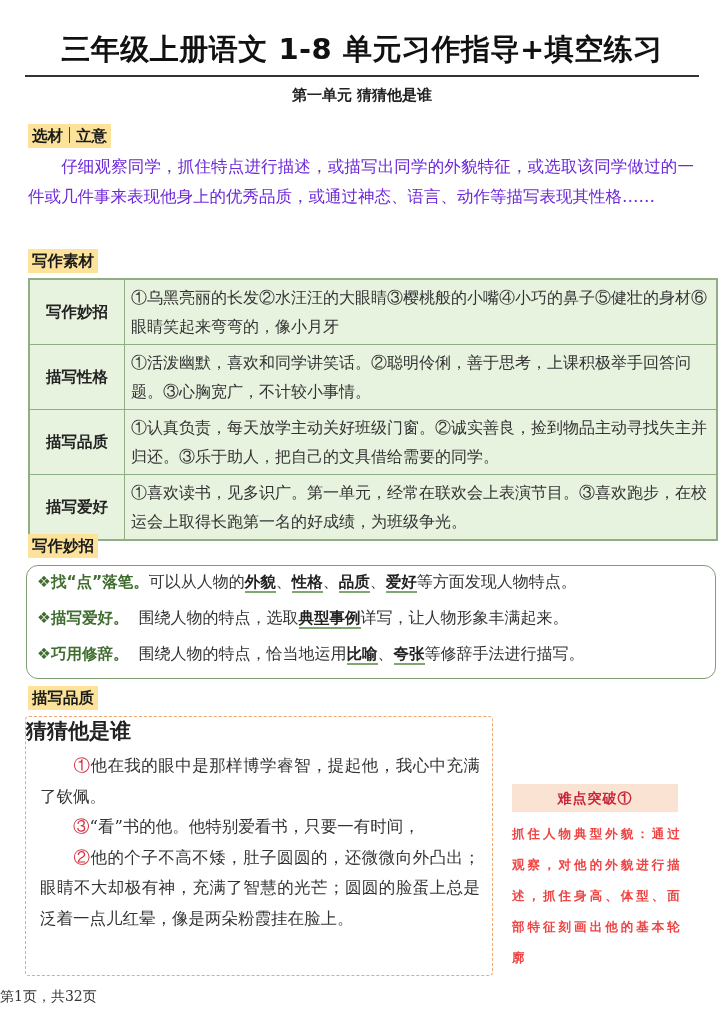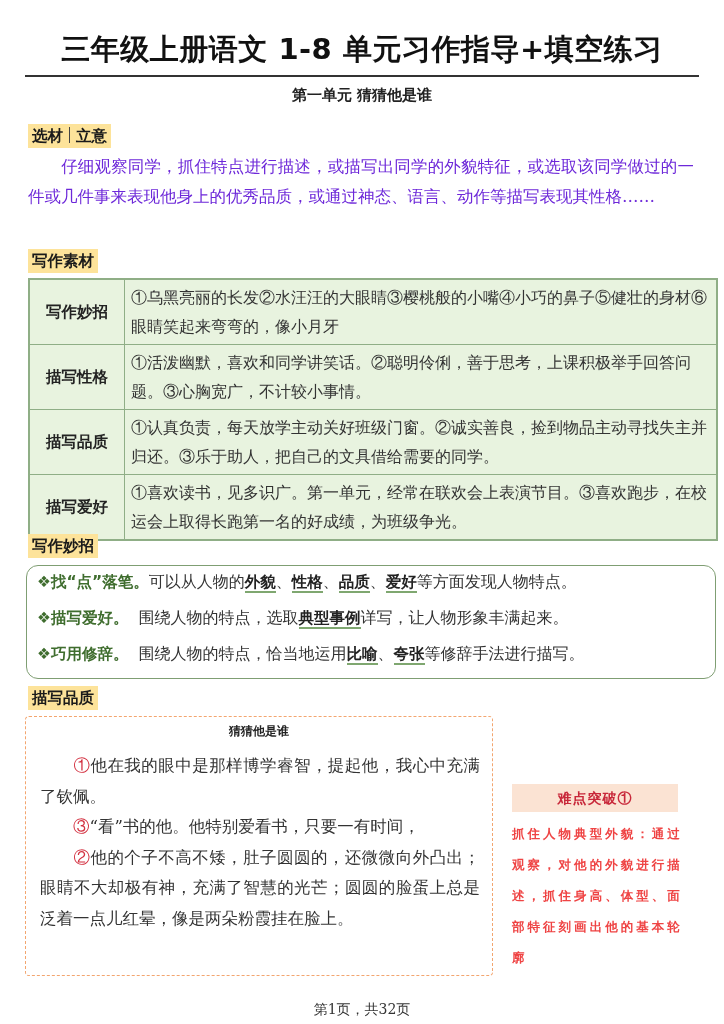--- a/index.html
+++ b/index.html
@@ -65,44 +65,44 @@
   .tip-row .em {
     font-weight: bold; color: #222;
     border-bottom: 2px solid #7fa770;
     font-family: "DejaVu Sans", "Liberation Sans", sans-serif; font-size: 15.5px;
   }
   .essay-box {
     position: absolute; left: 25px; top: 716px; width: 466px; height: 258px;
     border: 1.5px dashed #f3a56f; border-radius: 4px;
   }
   .essay-title {
-    position: absolute; left: 0; top: 6px; width: 466px; text-align: center;
+    position: absolute; left: 0; top: 0; width: 466px; 
     font-family: "DejaVu Sans", "Liberation Sans", sans-serif;
-    font-weight: bold; font-size: 12px; color: #222;
+    font-weight: bold; font-size: 21px; color: #222;
   }
   .essay-body {
     position: absolute; left: 14px; top: 34px; width: 440px;
     font-size: 16.5px; line-height: 30.5px; color: #333; text-align: justify;
   }
   .essay-body p { margin: 0; }
   .essay-body .num { color: #d33040; }
   .essay-body .indent { display: inline-block; width: 33px; }
   .note-head {
     position: absolute; left: 512px; top: 784px; width: 166px; height: 28px;
     background: #fbe3d3; text-align: center; line-height: 28px;
     font-weight: bold; font-size: 14px; color: #c8283a; letter-spacing: 1px;
   }
   .note-body {
     position: absolute; left: 512px; top: 818px; width: 170px;
     font-size: 12.5px; line-height: 31px; color: #ef4444; font-weight: bold;
     letter-spacing: 2.2px; text-align: justify;
   }
   .footer {
-    position: absolute; left: 0; top: 988px; width: 724px; text-align: center;
-    font-size: 14px; color: #333; margin-top: 13px;
+    position: absolute; left: 0; top: 988px; width: 724px; text-align: left;
+    font-size: 14px; color: #333;
   }
 </style>
 </head>
 <body>
 
 <div class="title">三年级上册语文 1-8 单元习作指导+填空练习</div>
 <div class="title-rule"></div>
 <div class="subtitle">第一单元  猜猜他是谁</div>
 
 <div class="tag" style="left:28px; top:124px;">

